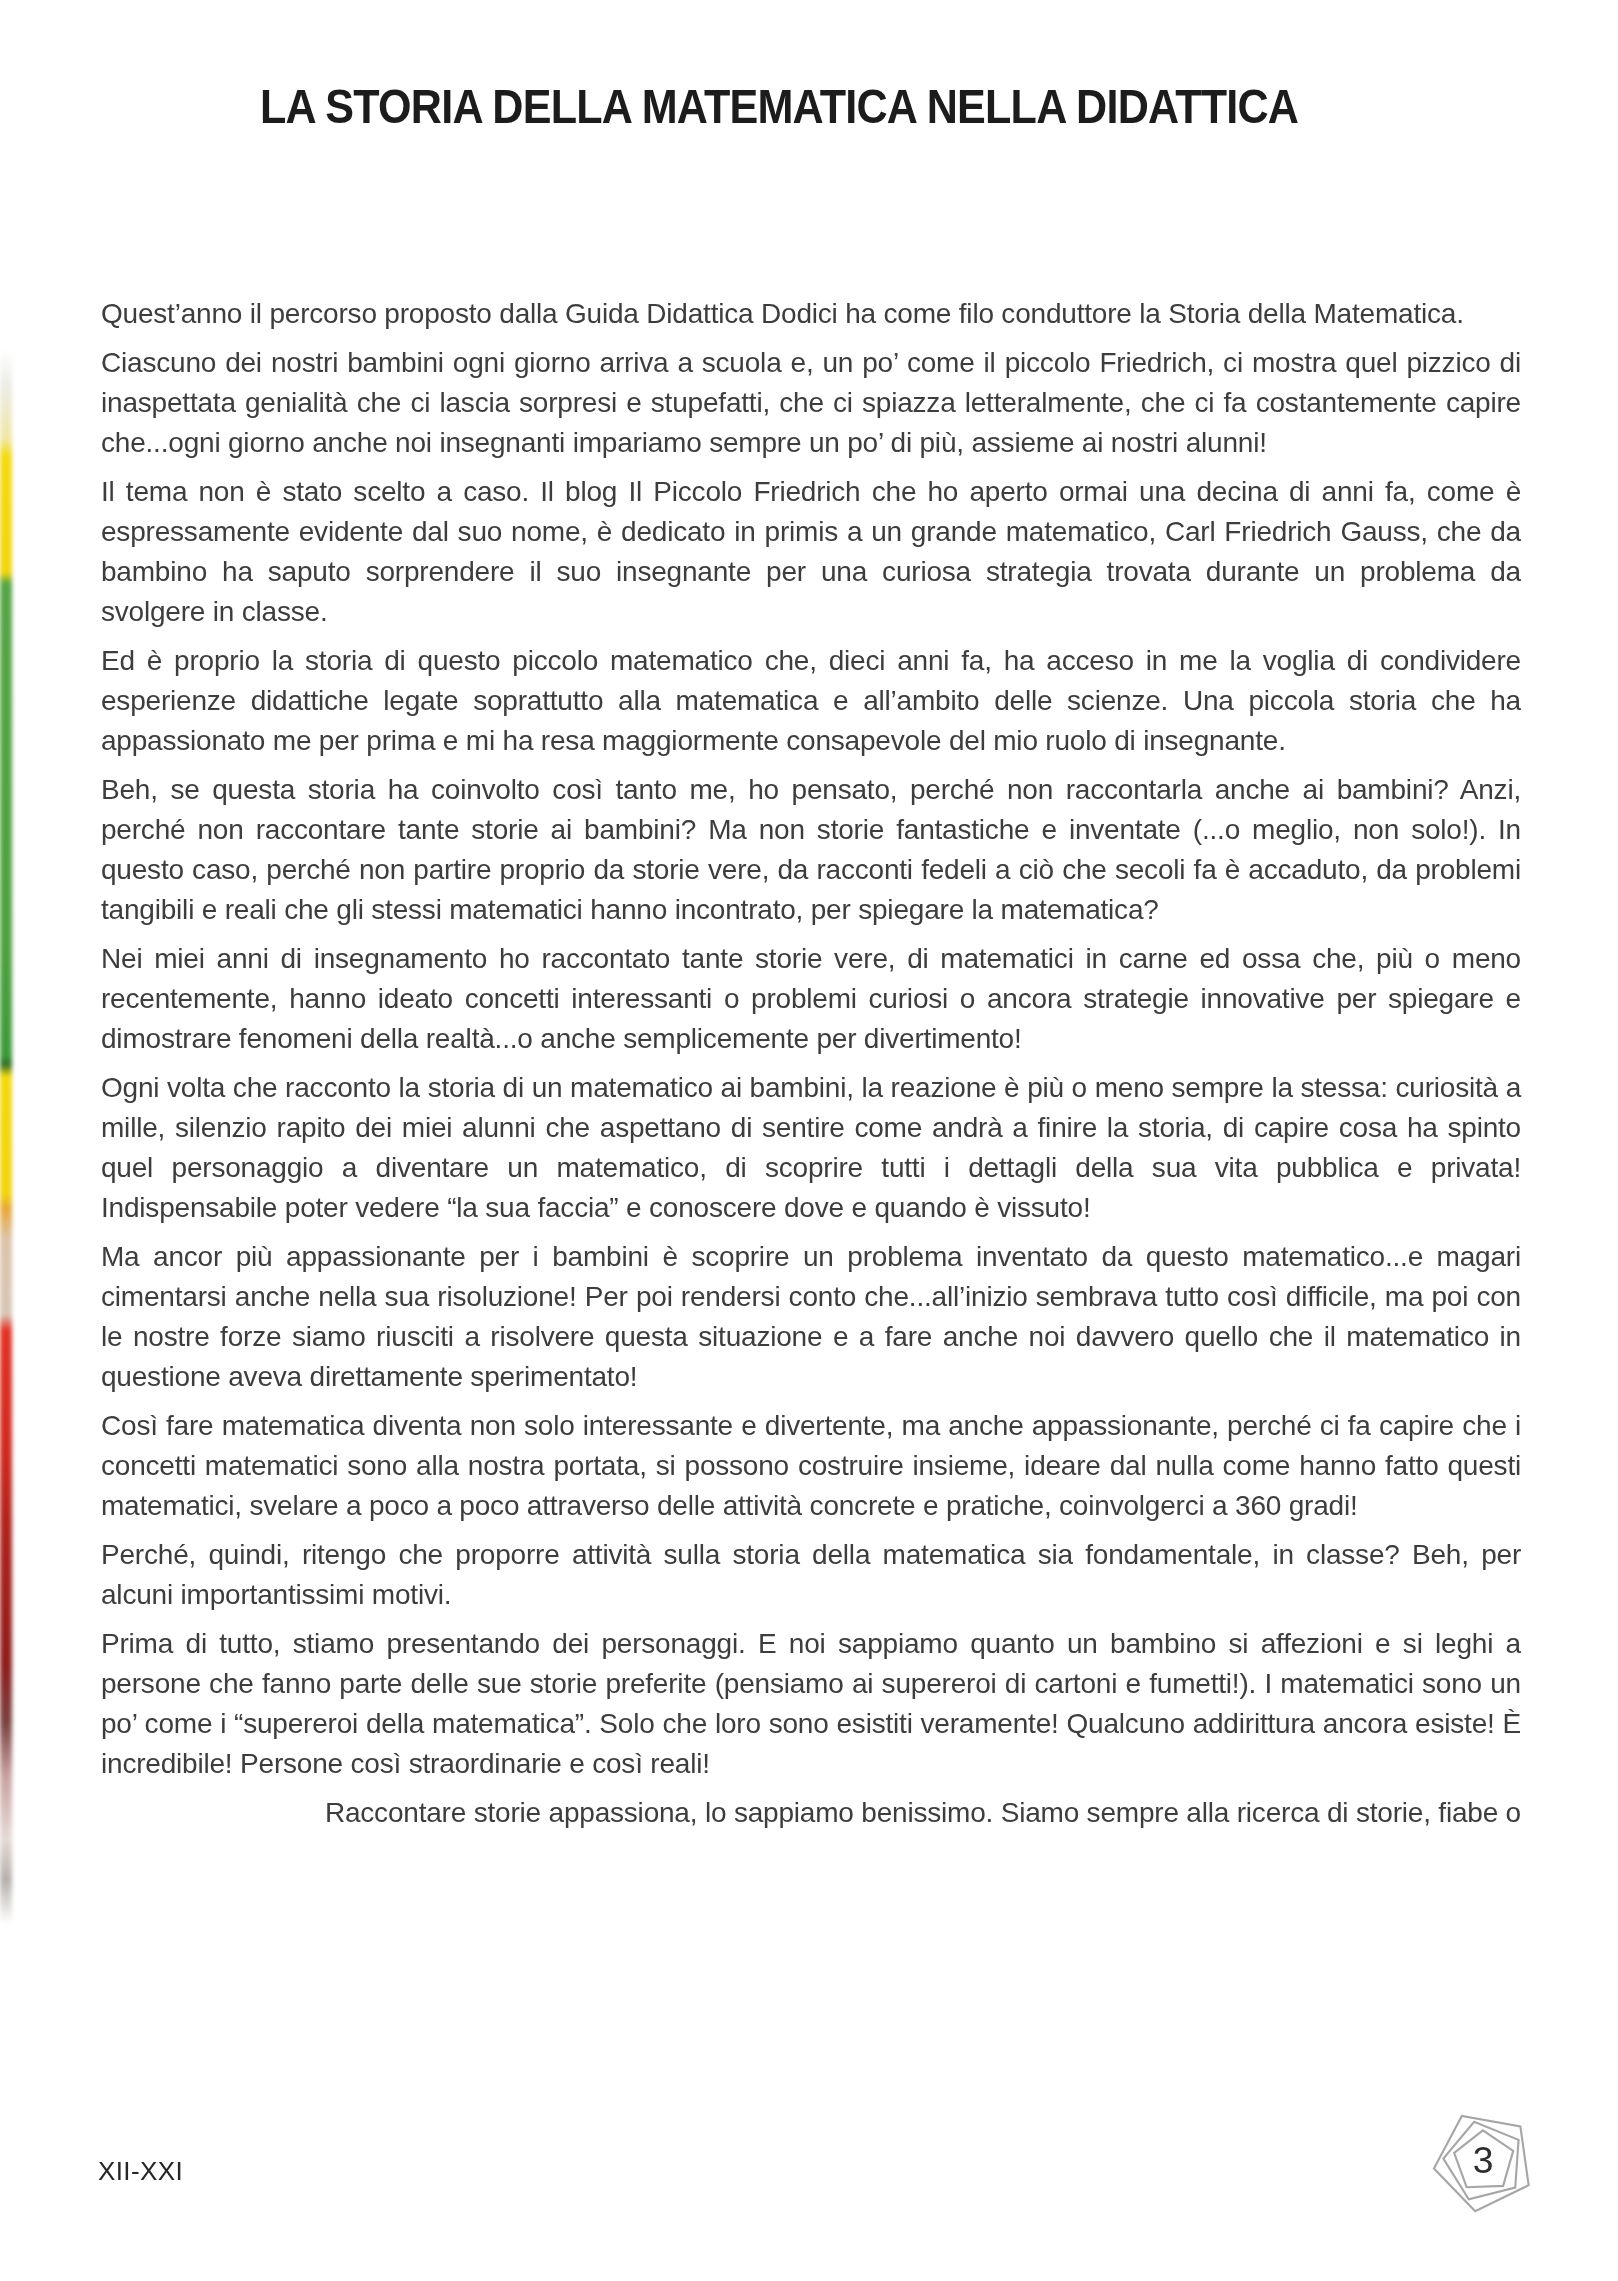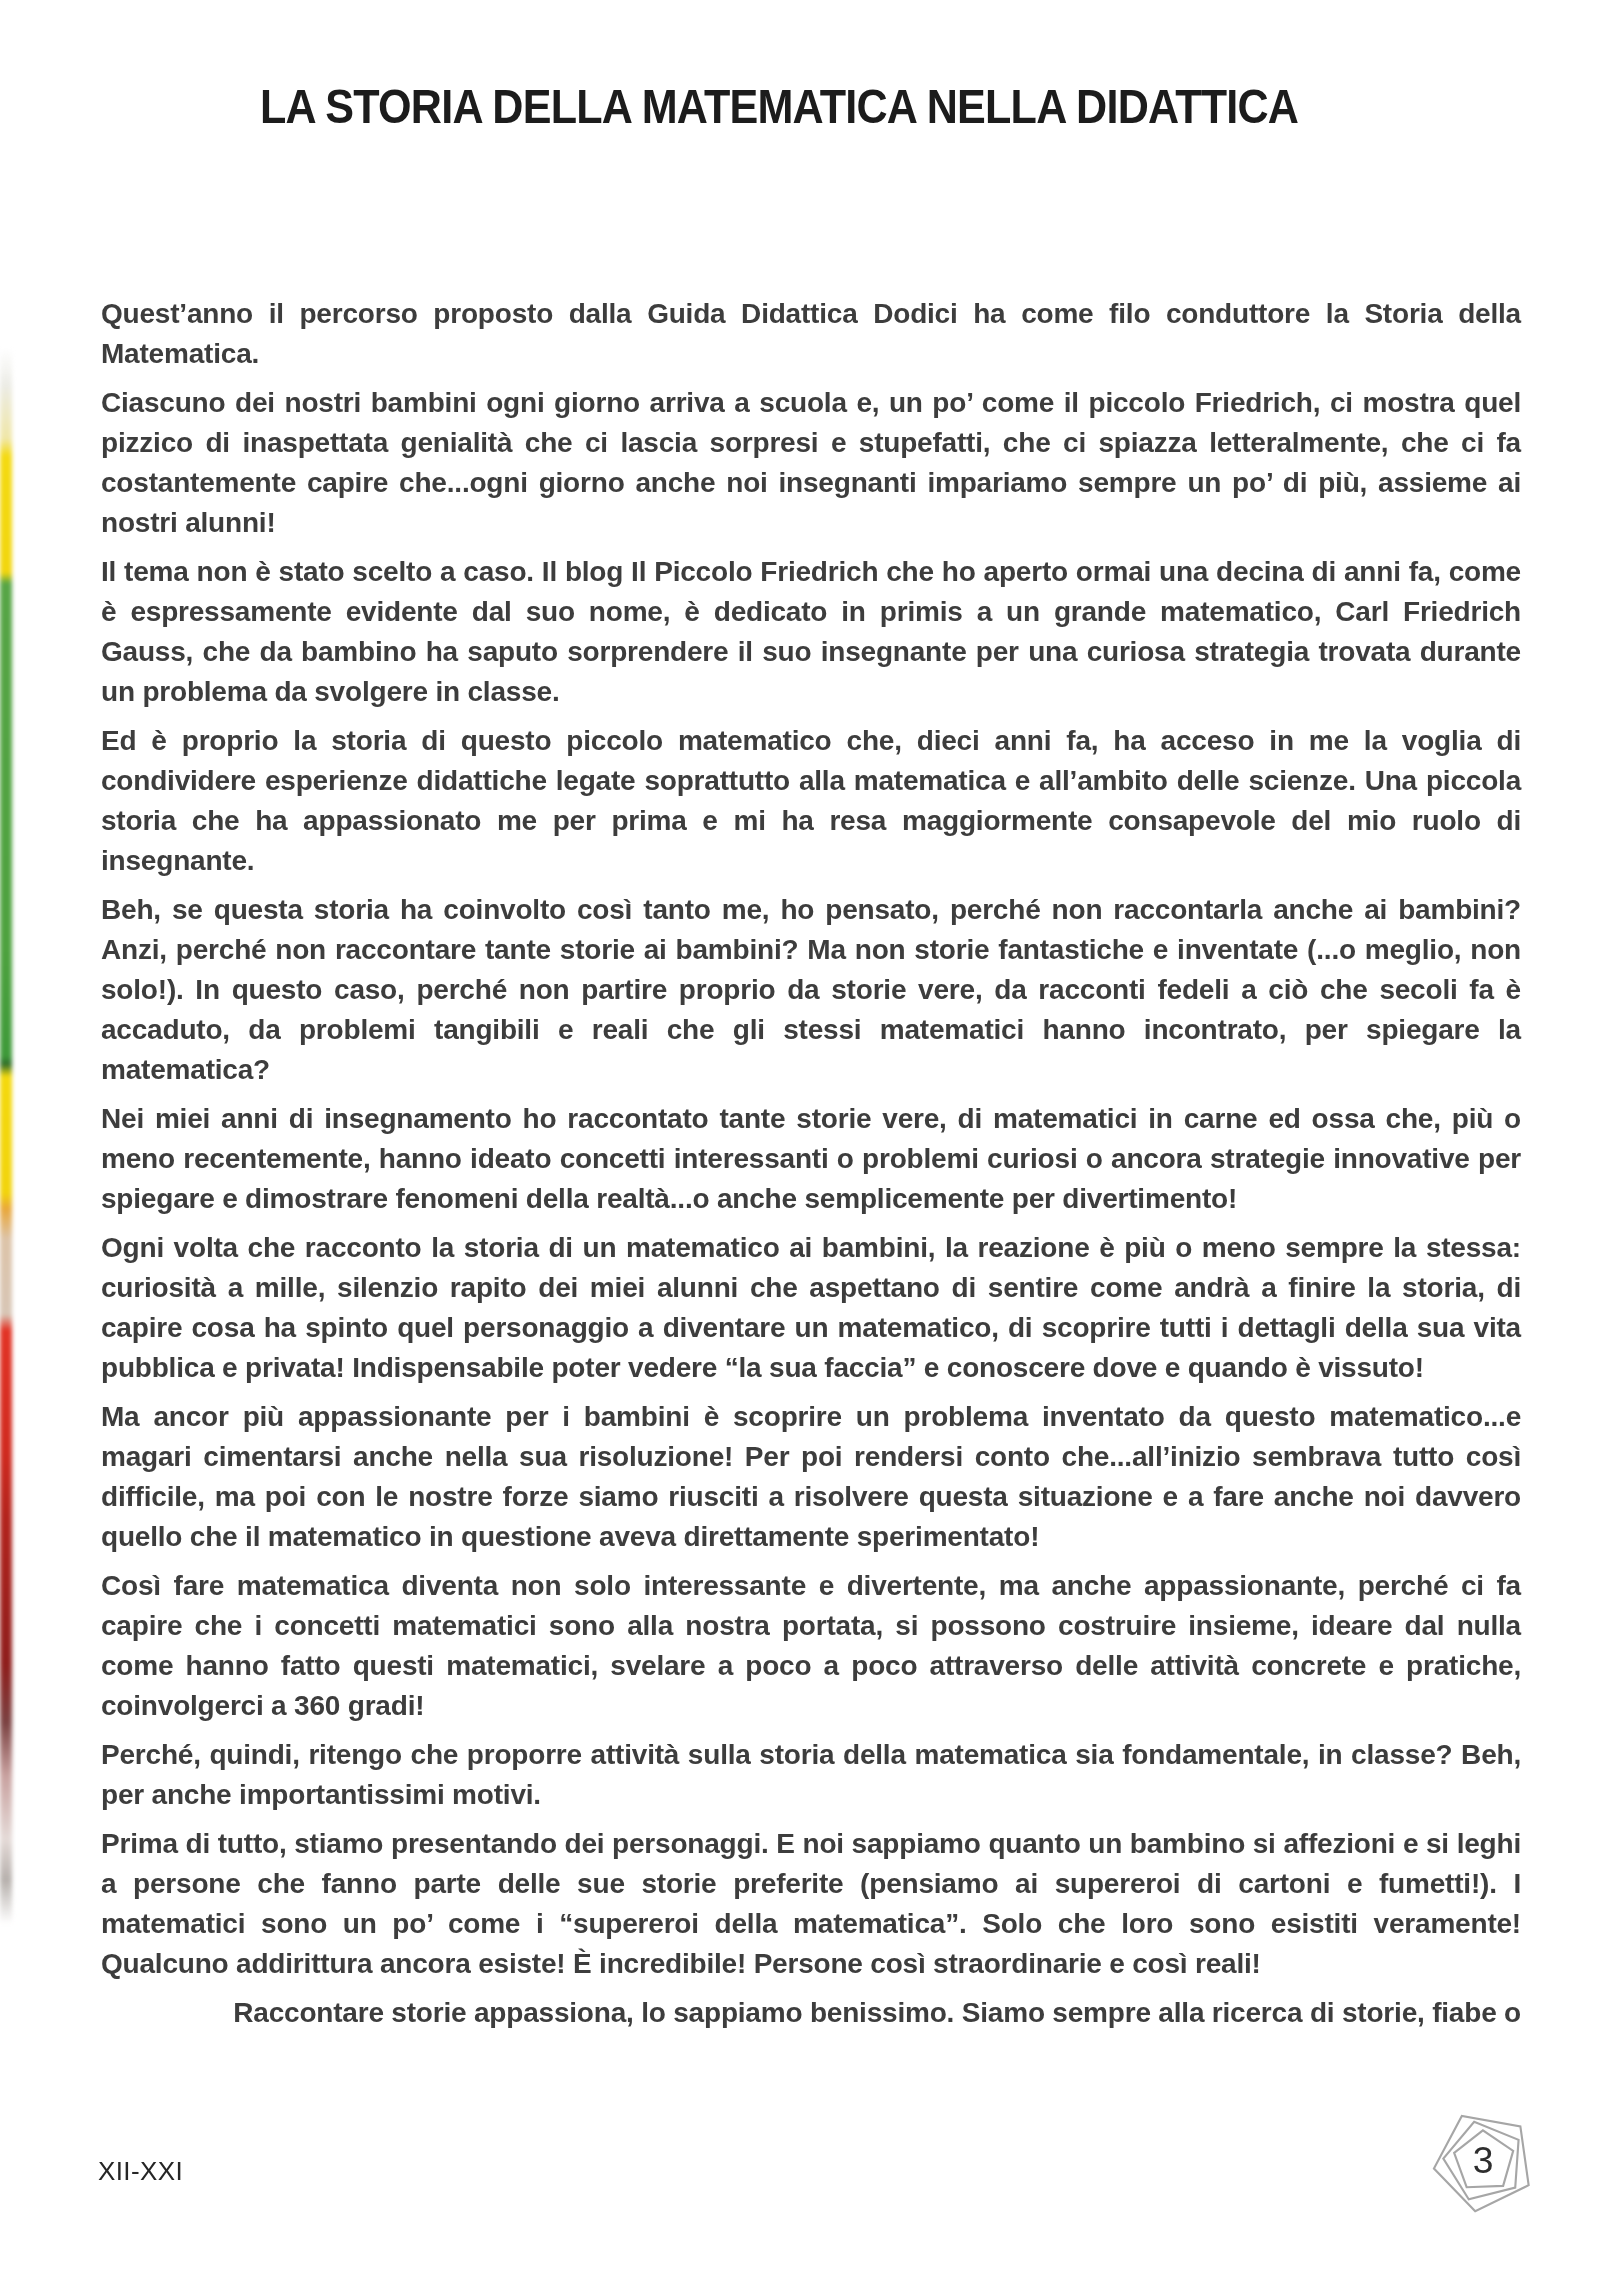--- a/index.html
+++ b/index.html
@@ -72,21 +72,21 @@
     top: 294px;
     width: 1420px;
   }
   .para {
     margin: 0 0 9px 0;
     text-align: justify;
     font-size: 28px;
     line-height: 40px;
     letter-spacing: -0.2px;
     color: #3d3d3d;
-    font-weight: 700;
+    font-weight: 400;
   }
   .para:last-child { text-align: right; }
 
   .footer-label {
     position: absolute;
     left: 98px;
     top: 2156px;
     font-size: 26px;
     letter-spacing: 0.4px;
     color: #262626;
@@ -113,21 +113,21 @@
   <div class="body-text">
       <p class="para">Quest’anno il percorso proposto dalla Guida Didattica Dodici ha come filo conduttore la Storia della Matematica.</p>
       <p class="para">Ciascuno dei nostri bambini ogni giorno arriva a scuola e, un po’ come il piccolo Friedrich, ci mostra quel pizzico di inaspettata genialità che ci lascia sorpresi e stupefatti, che ci spiazza letteralmente, che ci fa costantemente capire che...ogni giorno anche noi insegnanti impariamo sempre un po’ di più, assieme ai nostri alunni!</p>
       <p class="para">Il tema non è stato scelto a caso. Il blog Il Piccolo Friedrich che ho aperto ormai una decina di anni fa, come è espressamente evidente dal suo nome, è dedicato in primis a un grande matematico, Carl Friedrich Gauss, che da bambino ha saputo sorprendere il suo insegnante per una curiosa strategia trovata durante un problema da svolgere in classe.</p>
       <p class="para">Ed è proprio la storia di questo piccolo matematico che, dieci anni fa, ha acceso in me la voglia di condividere esperienze didattiche legate soprattutto alla matematica e all’ambito delle scienze. Una piccola storia che ha appassionato me per prima e mi ha resa maggiormente consapevole del mio ruolo di insegnante.</p>
       <p class="para">Beh, se questa storia ha coinvolto così tanto me, ho pensato, perché non raccontarla anche ai bambini? Anzi, perché non raccontare tante storie ai bambini? Ma non storie fantastiche e inventate (...o meglio, non solo!). In questo caso, perché non partire proprio da storie vere, da racconti fedeli a ciò che secoli fa è accaduto, da problemi tangibili e reali che gli stessi matematici hanno incontrato, per spiegare la matematica?</p>
       <p class="para">Nei miei anni di insegnamento ho raccontato tante storie vere, di matematici in carne ed ossa che, più o meno recentemente, hanno ideato concetti interessanti o problemi curiosi o ancora strategie innovative per spiegare e dimostrare fenomeni della realtà...o anche semplicemente per divertimento!</p>
       <p class="para">Ogni volta che racconto la storia di un matematico ai bambini, la reazione è più o meno sempre la stessa: curiosità a mille, silenzio rapito dei miei alunni che aspettano di sentire come andrà a finire la storia, di capire cosa ha spinto quel personaggio a diventare un matematico, di scoprire tutti i dettagli della sua vita pubblica e privata! Indispensabile poter vedere “la sua faccia” e conoscere dove e quando è vissuto!</p>
       <p class="para">Ma ancor più appassionante per i bambini è scoprire un problema inventato da questo matematico...e magari cimentarsi anche nella sua risoluzione! Per poi rendersi conto che...all’inizio sembrava tutto così difficile, ma poi con le nostre forze siamo riusciti a risolvere questa situazione e a fare anche noi davvero quello che il matematico in questione aveva direttamente sperimentato!</p>
       <p class="para">Così fare matematica diventa non solo interessante e divertente, ma anche appassionante, perché ci fa capire che i concetti matematici sono alla nostra portata, si possono costruire insieme, ideare dal nulla come hanno fatto questi matematici, svelare a poco a poco attraverso delle attività concrete e pratiche, coinvolgerci a 360 gradi!</p>
-      <p class="para">Perché, quindi, ritengo che proporre attività sulla storia della matematica sia fondamentale, in classe? Beh, per anche importantissimi motivi.</p>
+      <p class="para">Perché, quindi, ritengo che proporre attività sulla storia della matematica sia fondamentale, in classe? Beh, per alcuni importantissimi motivi.</p>
       <p class="para">Prima di tutto, stiamo presentando dei personaggi. E noi sappiamo quanto un bambino si affezioni e si leghi a persone che fanno parte delle sue storie preferite (pensiamo ai supereroi di cartoni e fumetti!). I matematici sono un po’ come i “supereroi della matematica”. Solo che loro sono esistiti veramente! Qualcuno addirittura ancora esiste! È incredibile! Persone così straordinarie e così reali!</p>
       <p class="para">Raccontare storie appassiona, lo sappiamo benissimo. Siamo sempre alla ricerca di storie, fiabe o</p>
     </div>
 
   <div class="footer-label">XII-XXI</div>
 
   <div class="pentagon-mark">
     <svg viewBox="0 0 124 124">
       <g transform="translate(62,58) rotate(10)" fill="none" stroke="#a6a6a6" stroke-width="2.4" stroke-linejoin="miter">
         <polygon points="0,57 -54.2,17.6 -33.5,-46.1 33.5,-46.1 54.2,17.6"></polygon>

